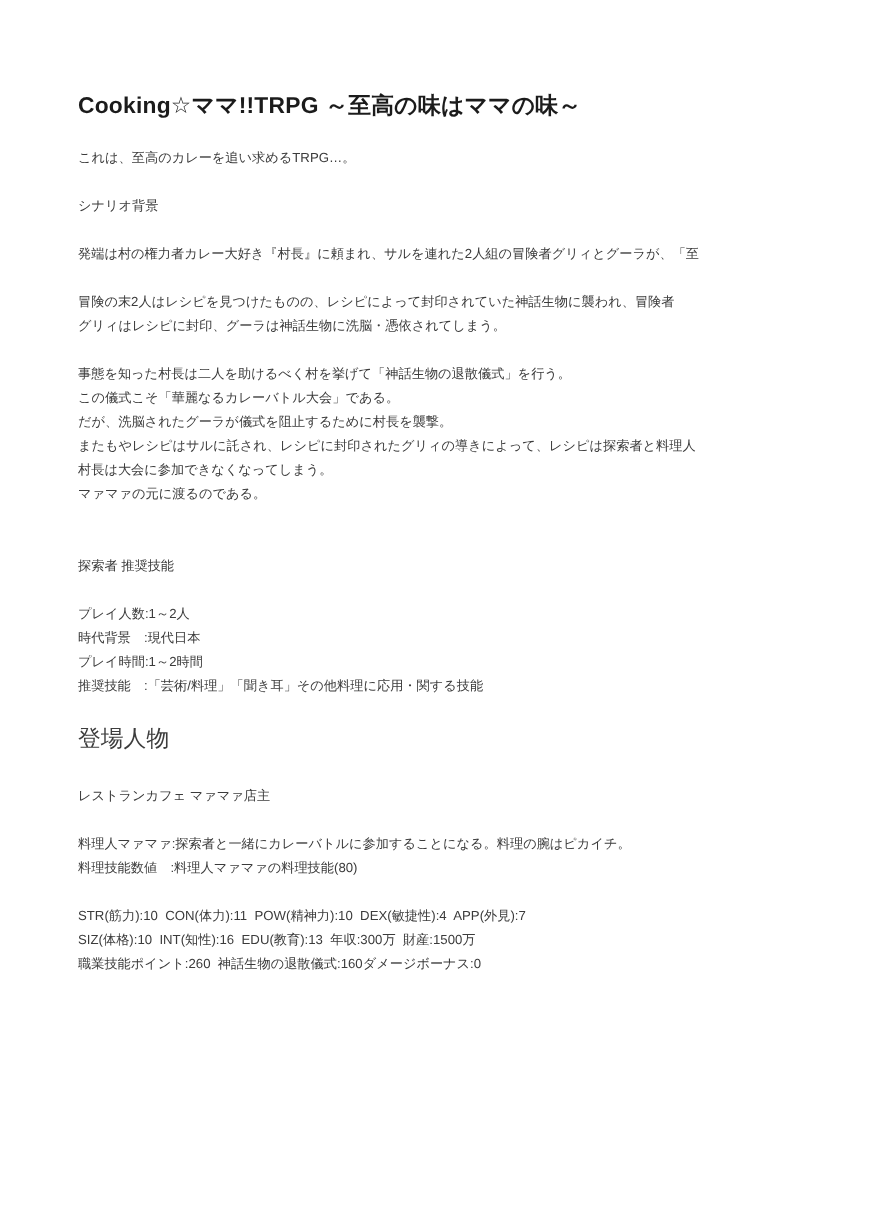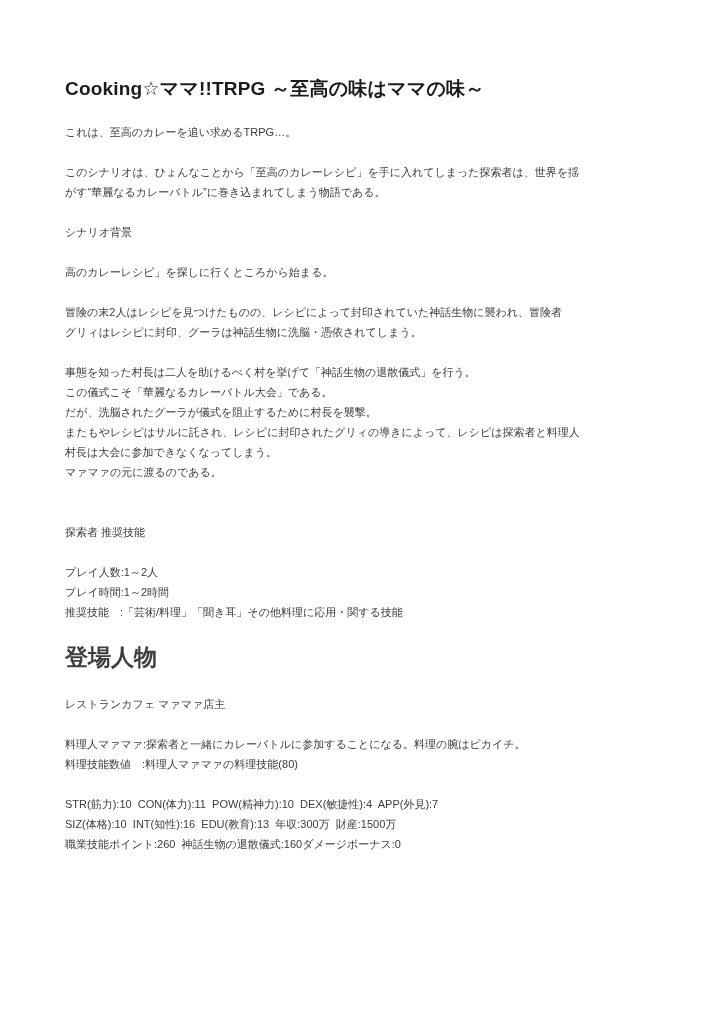--- a/index.html
+++ b/index.html
@@ -25,52 +25,48 @@
     white-space:pre;
   }
   .para{margin:0 0 20px 0;}
   .line{
     font-size:11px;
     color:#3b3b3b;
     line-height:20px;
     white-space:pre;
   }
   .h1{
-    font-size:23px;
-    font-weight:700;
+    font-size:19px;
+    font-weight:400;
     color:#3d3d3d;
     line-height:30px;
     margin:2px 0 22px 0;
     white-space:pre;
   }
   .gap20{height:20px;}
 </style>
 </head>
 <body>
 
 <div class="page">
   <div class="content">
 
     <h1 class="doc-title">Cooking☆ママ!!TRPG ～至高の味はママの味～</h1>
 
     <div class="para">
       <div class="line">これは、至高のカレーを追い求めるTRPG…。</div>
     </div>
 
-    <div class="para">
-      <div class="line">このシナリオは、ひょんなことから「至高のカレーレシピ」を手に入れてしまった探索者は、世界を揺</div>
-      <div class="line">がす“華麗なるカレーバトル”に巻き込まれてしまう物語である。</div>
-    </div>
 
     <div class="para">
       <div class="line">シナリオ背景</div>
     </div>
 
     <div class="para">
-      <div class="line">高のカレーレシピ」を探しに行くところから始まる。</div>
+      <div class="line">発端は村の権力者カレー大好き『村長』に頼まれ、サルを連れた2人組の冒険者グリィとグーラが、「至</div>
     </div>
 
     <div class="para">
       <div class="line">冒険の末2人はレシピを見つけたものの、レシピによって封印されていた神話生物に襲われ、冒険者</div>
       <div class="line">グリィはレシピに封印、グーラは神話生物に洗脳・憑依されてしまう。</div>
     </div>
 
     <div class="para">
       <div class="line">事態を知った村長は二人を助けるべく村を挙げて「神話生物の退散儀式」を行う。</div>
       <div class="line">この儀式こそ「華麗なるカレーバトル大会」である。</div>
@@ -81,20 +77,21 @@
     </div>
 
     <div class="gap20"></div>
 
     <div class="para">
       <div class="line">探索者 推奨技能</div>
     </div>
 
     <div class="para">
       <div class="line">プレイ人数:1～2人</div>
+      <div class="line">時代背景　:現代日本</div>
       <div class="line">プレイ時間:1～2時間</div>
       <div class="line">推奨技能　:「芸術/料理」「聞き耳」その他料理に応用・関する技能</div>
     </div>
 
     <h2 class="h1">登場人物</h2>
 
     <div class="para">
       <div class="line">レストランカフェ マァマァ店主</div>
     </div>
 

